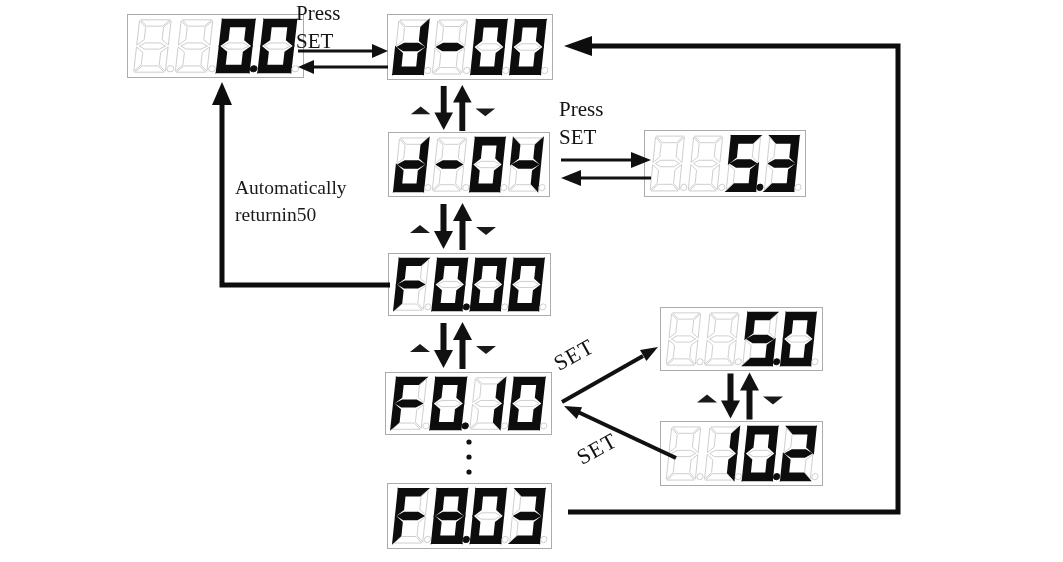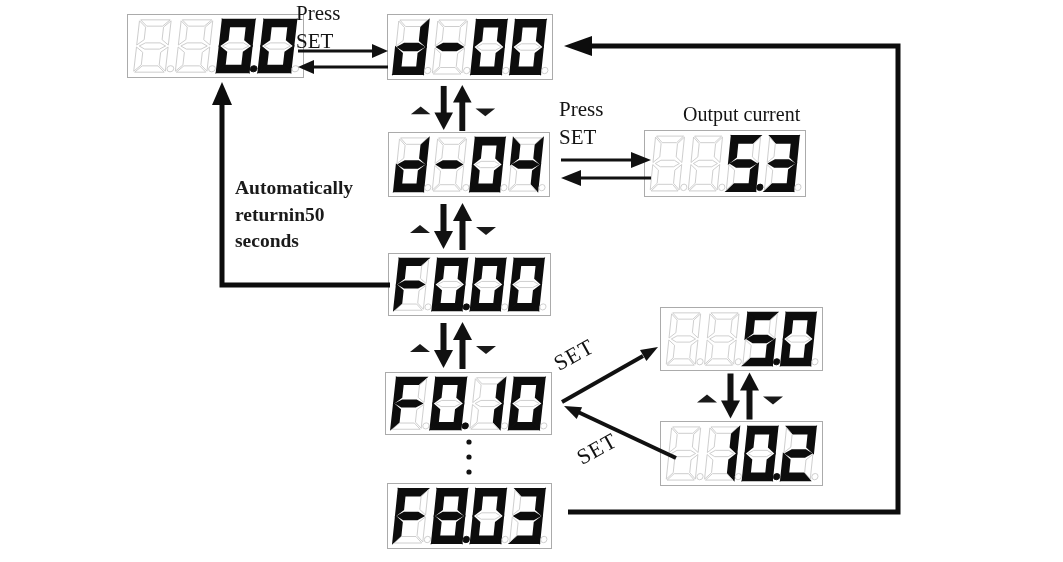--- a/index.html
+++ b/index.html
@@ -3,21 +3,21 @@
 <meta charset="utf-8">
 <style>
   html,body{margin:0;padding:0;background:#fff;}
   .canvas{position:relative;width:1063px;height:562px;background:#ffffff;overflow:hidden;
           font-family:"Liberation Serif",serif;color:#111;}
   .disp{position:absolute;background:#fff;border:1px solid #ababab;box-sizing:border-box;}
   .disp svg{display:block;width:100%;height:100%;}
   .txt{position:absolute;white-space:nowrap;color:#141414;}
   .t21{font-size:21px;line-height:24px;}
   .t20{font-size:20px;line-height:23px;}
-  .autoret{position:absolute;left:235px;top:175px;width:158px;font-size:19.5px;line-height:26.5px;color:#1a1a1a;font-weight:bold;}
+  .autoret{position:absolute;left:235px;top:175px;width:158px;font-size:19.5px;line-height:26.5px;color:#1a1a1a;}
   .autoret .j{display:flex;justify-content:flex-start;}
   .setdiag{position:absolute;font-size:22px;letter-spacing:1px;transform:rotate(-29deg);transform-origin:center;}
   .arrsvg{position:absolute;}
   .arrsvg svg{display:block;width:100%;height:100%;}
 </style>
 </head>
 <body>
 
 <div class="canvas">
 
@@ -415,30 +415,28 @@
           <polygon points="2.5,27 8,23.8 22,23.8 27.5,27 22,30.2 8,30.2" fill="#0d0d0d" stroke="#0d0d0d" stroke-width="2.2"></polygon>
           <circle cx="34.5" cy="50.5" r="3.2" fill="none" stroke="#c9c9c9" stroke-width="0.9"></circle>
         </g>
       </svg>
     </div>
 
   <div class="txt t21" style="left:296px;top:1px;">Press</div>
   <div class="txt t21" style="left:296px;top:29px;">SET</div>
   <div class="txt t21" style="left:559px;top:97px;">Press</div>
   <div class="txt t21" style="left:559px;top:125px;">SET</div>
-  <div class="txt t20" style="left:683px;top:103px;">Output current</div>
 
   <div class="autoret">
     <div>Automatically</div>
     <div class="j">
       <span>return</span>
       <span>in</span>
       <span>50</span>
     </div>
-    <div>seconds</div>
   </div>
 
   <div class="setdiag" style="left:553px;top:342px;">SET</div>
   <div class="setdiag" style="left:576px;top:436px;">SET</div>
 
   <div class="arrsvg" style="left:298px;top:43px;width:90px;height:32px;">
     <svg viewBox="0 0 90 32">
       <line x1="0" y1="8" x2="75" y2="8" stroke="#111" stroke-width="3"></line>
       <polygon points="74,1 90,8 74,15" fill="#111"></polygon>
       <line x1="90" y1="24" x2="15" y2="24" stroke="#111" stroke-width="3"></line>

